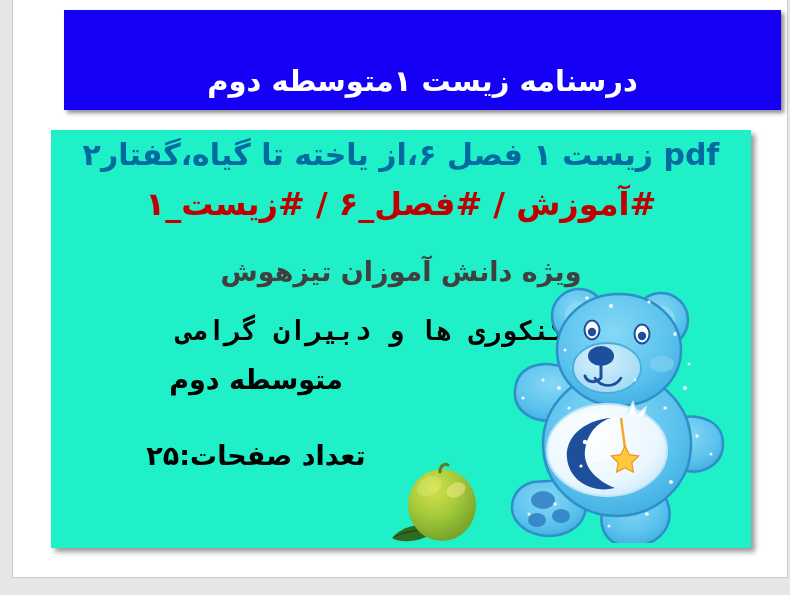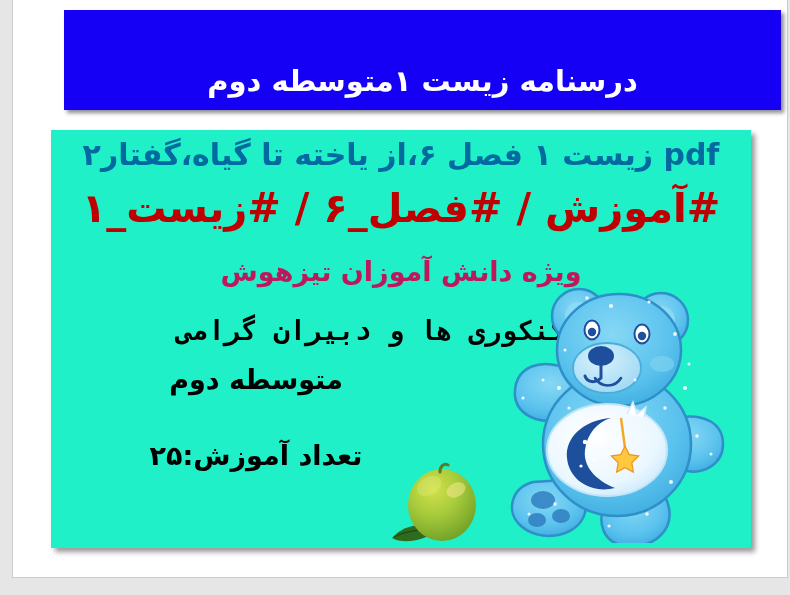--- a/index.html
+++ b/index.html
@@ -90,28 +90,28 @@
     color: #0369a1;
     font-size: 30px;
     right: 5px;
   }
   #line-hashtags {
     right: 5px;
     top: 58px;
     width: 690px;
     text-align: center;
     color: #c00000;
-    font-size: 40px;
+    font-size: 32px;
   }
   #line-gifted {
     right: 20px;
     top: 128px;
     width: 660px;
     text-align: center;
-    color: #be185d;
+    color: #404040;
     font-size: 27px;
   }
   #line-audience {
     right: 100px;
     top: 190px;
     width: 560px;
     text-align: center;
     color: #000000;
     font-size: 27px;
     font-family: Liberation Mono, monospace;
@@ -171,21 +171,21 @@
       <div class="line" id="line-title-pdf">pdf زیست ۱  فصل ۶،از یاخته تا گیاه،گفتار۲</div>
 
       <div class="line" id="line-hashtags">#آموزش / #فصل_۶ / #زیست_۱</div>
 
       <div class="line" id="line-gifted">ویژه دانش آموزان تیزهوش</div>
 
       <div class="line" id="line-audience">کنکوری ها و دبیران گرامی</div>
 
       <div class="line" id="line-level">متوسطه دوم</div>
 
-      <div class="line" id="line-pagecount">تعداد آموزش:۲۵</div>
+      <div class="line" id="line-pagecount">تعداد صفحات:۲۵</div>
 
       <div id="bear-illustration">
         <svg width="250" height="275" viewBox="0 0 250 275" xmlns="http://www.w3.org/2000/svg">
           <defs>
             <radialGradient id="furGrad" cx="45%" cy="35%" r="75%">
               <stop offset="0%" stop-color="#86d8f5"></stop>
               <stop offset="60%" stop-color="#5cc3ee"></stop>
               <stop offset="100%" stop-color="#38a8de"></stop>
             </radialGradient>
             <radialGradient id="bellyGrad" cx="40%" cy="35%" r="70%">

